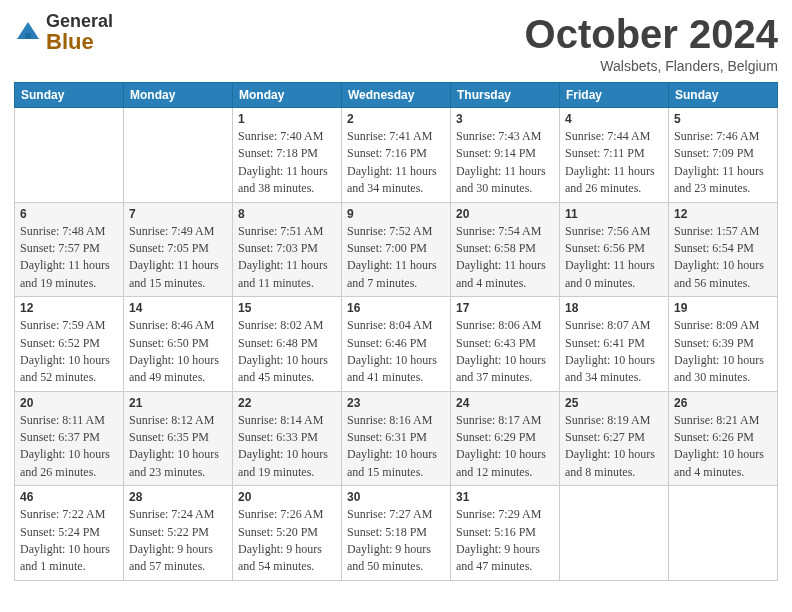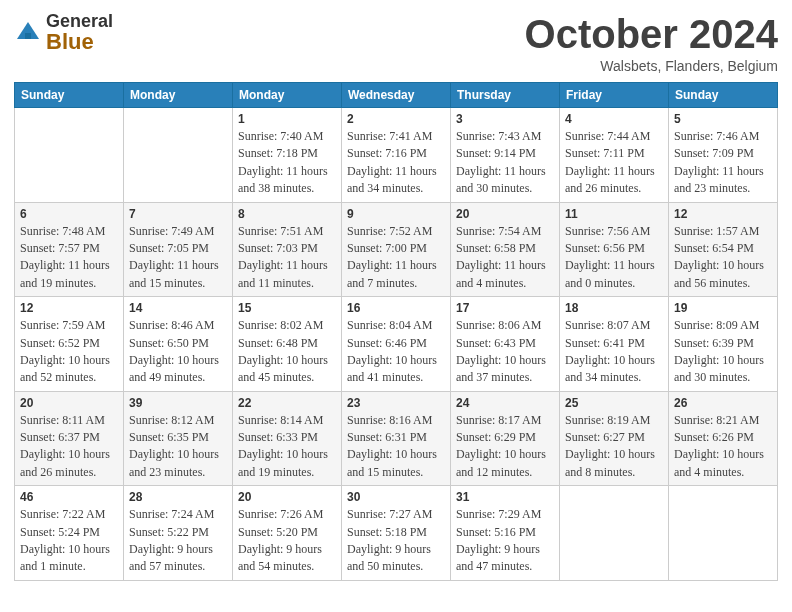--- a/index.html
+++ b/index.html
@@ -280,21 +280,21 @@
         </tr>
         <tr>
           <td>
             <div class="day-number">20</div>
             <div class="day-detail">Sunrise: 8:11 AM
 Sunset: 6:37 PM
 Daylight: 10 hours
 and 26 minutes.</div>
           </td>
           <td>
-            <div class="day-number">39</div>
+            <div class="day-number">21</div>
             <div class="day-detail">Sunrise: 8:12 AM
 Sunset: 6:35 PM
 Daylight: 10 hours
 and 23 minutes.</div>
           </td>
           <td>
             <div class="day-number">22</div>
             <div class="day-detail">Sunrise: 8:14 AM
 Sunset: 6:33 PM
 Daylight: 10 hours

